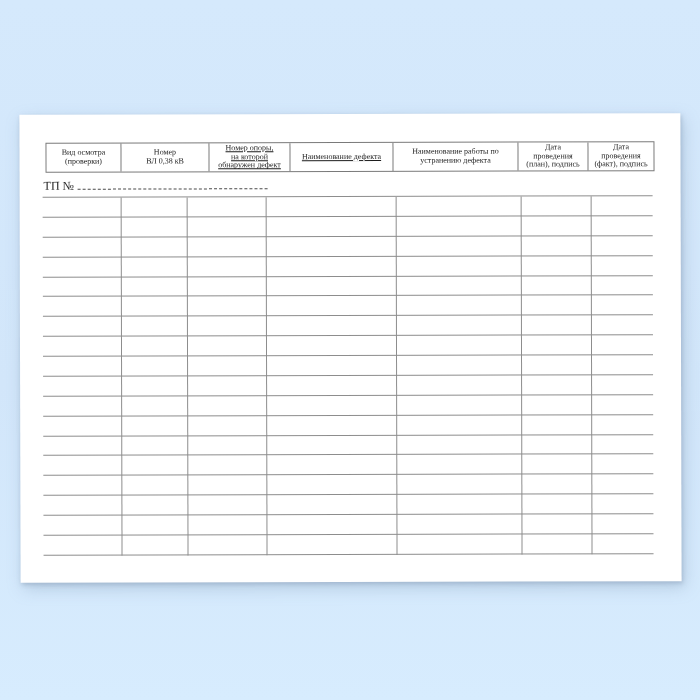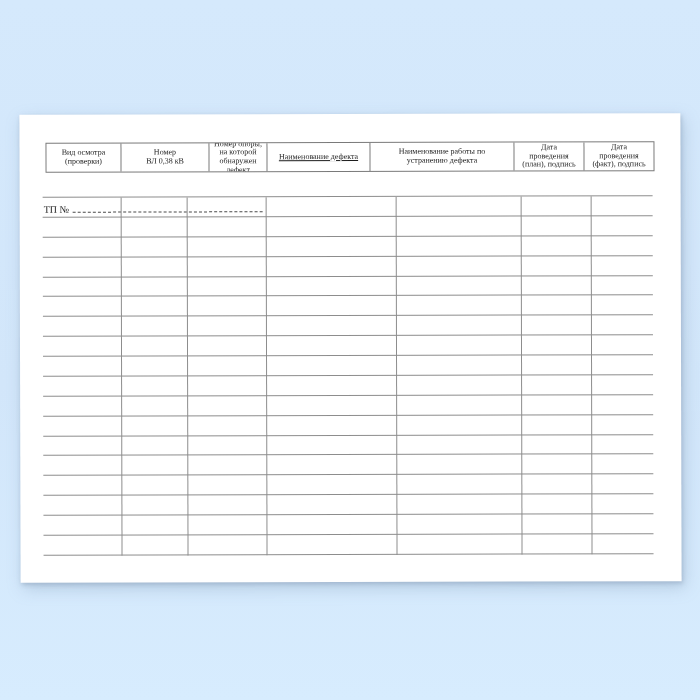--- a/index.html
+++ b/index.html
@@ -24,26 +24,26 @@
     border:1px solid #7a7a7a;
   }
   .hcell{
     box-sizing:border-box;border-right:1px solid #7a7a7a;
     display:flex;align-items:center;justify-content:center;
     text-align:center;white-space:pre-line;
     font-size:8px;line-height:1.08;color:#1d1d1d;
     overflow:hidden;
   }
   .hcell:last-child{border-right:none;flex:1;}
-  .c0{width:75px;text-align:center;} .c1{width:88px;} .c2{width:58px;}
-  .c3{width:103px;text-decoration:underline;} .c4{width:144px;} .c5{width:70px;}
+  .c0{width:75px;text-align:center;} .c1{width:88px;} .c2{width:81px;text-decoration:underline;}
+  .c3{width:103px;text-decoration:underline;} .c4{width:125px;} .c5{width:70px;}
   
   .tp-line{
     position:absolute;left:24px;top:64px;height:12px;
-    font-size:10px;color:#1d1d1d;white-space:nowrap;margin-top:24px;
+    font-size:12px;color:#1d1d1d;white-space:nowrap;
   }
   .tp-underline{
     display:inline-block;width:190px;height:9px;margin-left:4px;
     border-bottom:1px dashed #4a4a4a;vertical-align:baseline;
   }
   
   .grid{
     position:absolute;left:23px;top:82px;width:610px;
     border-top:1px solid #8d8d8d;
   }

